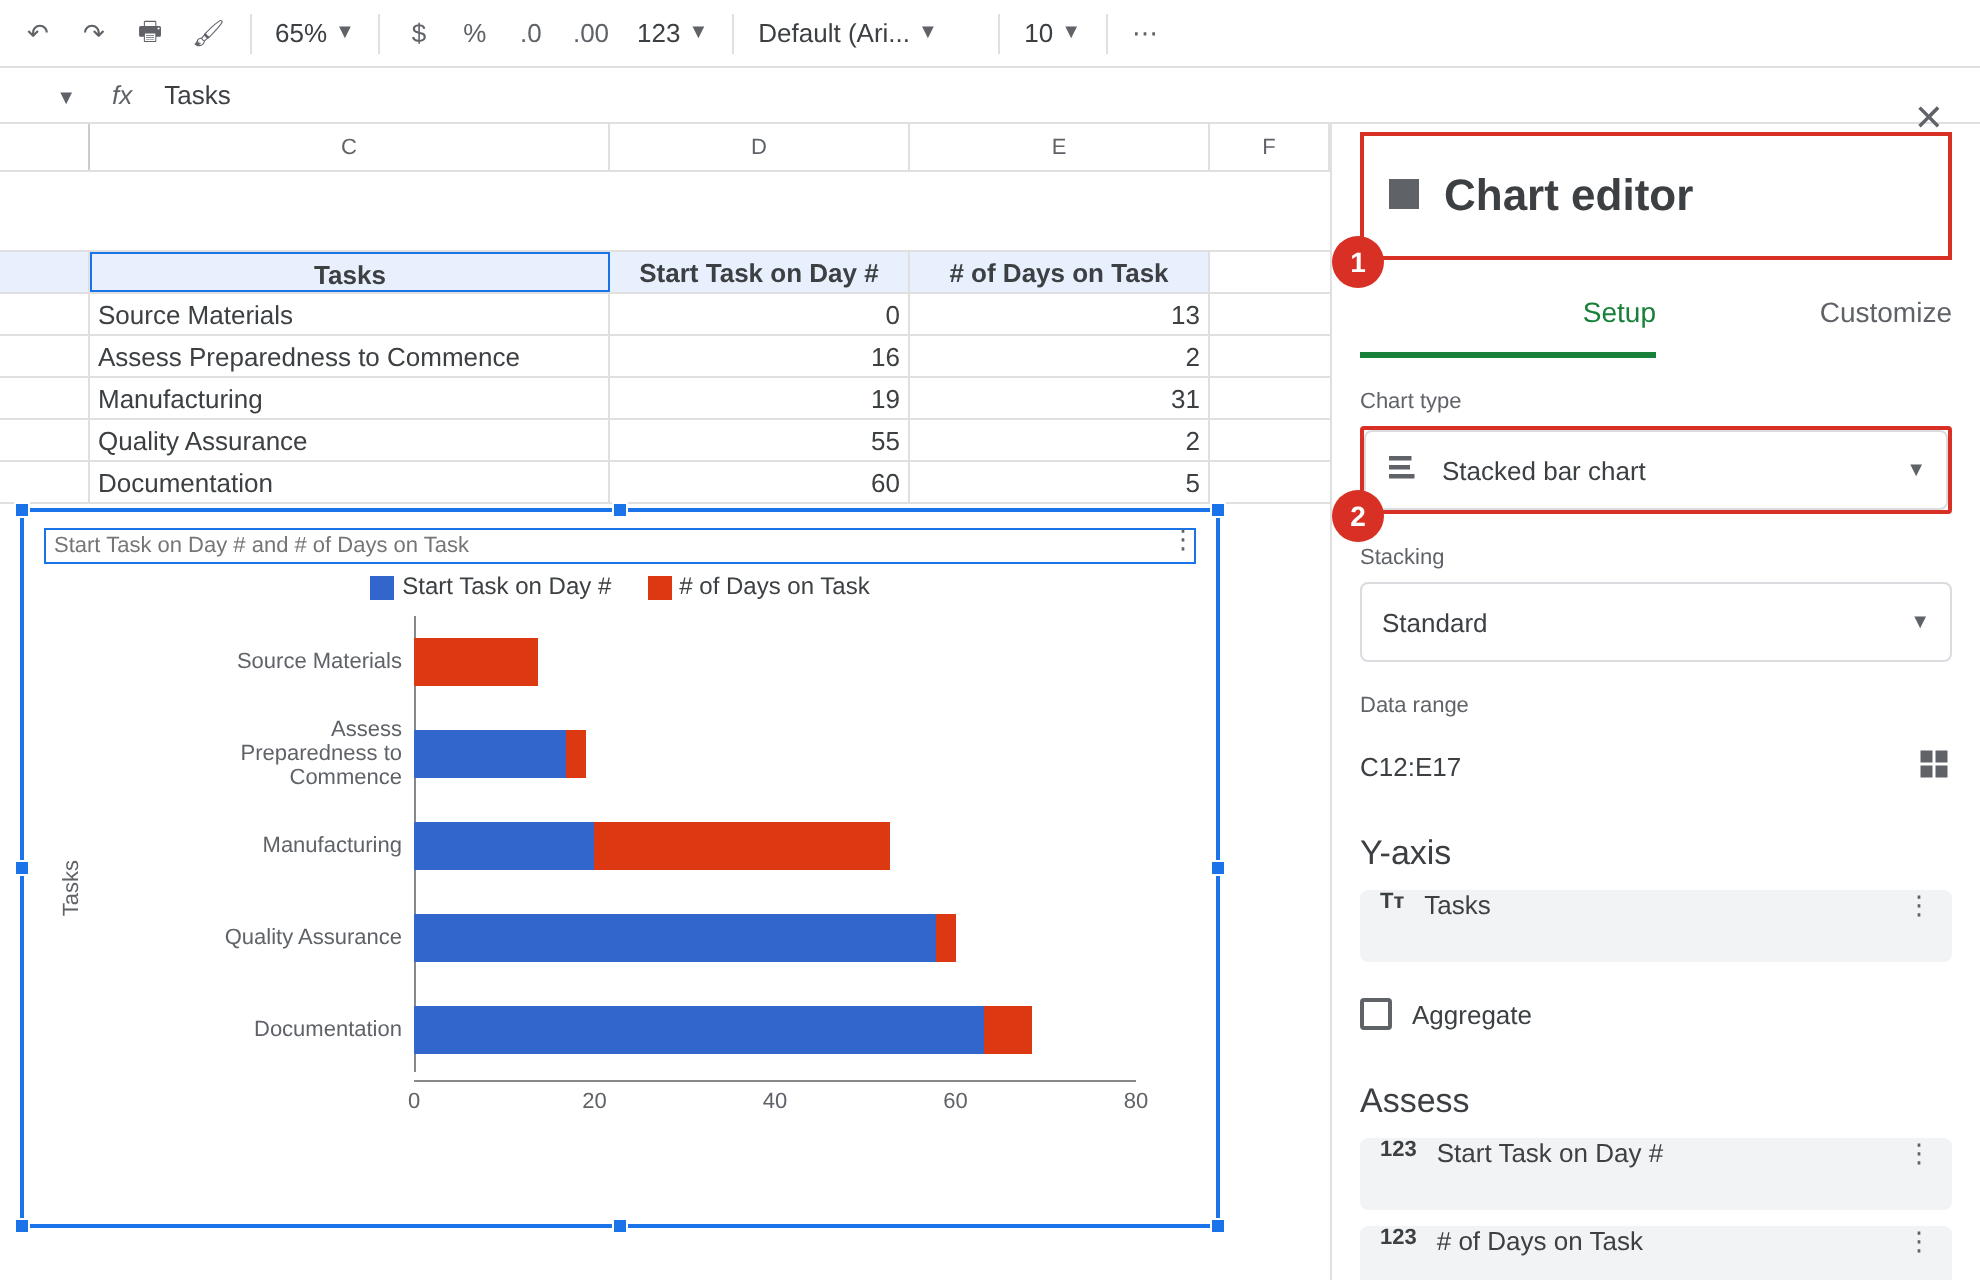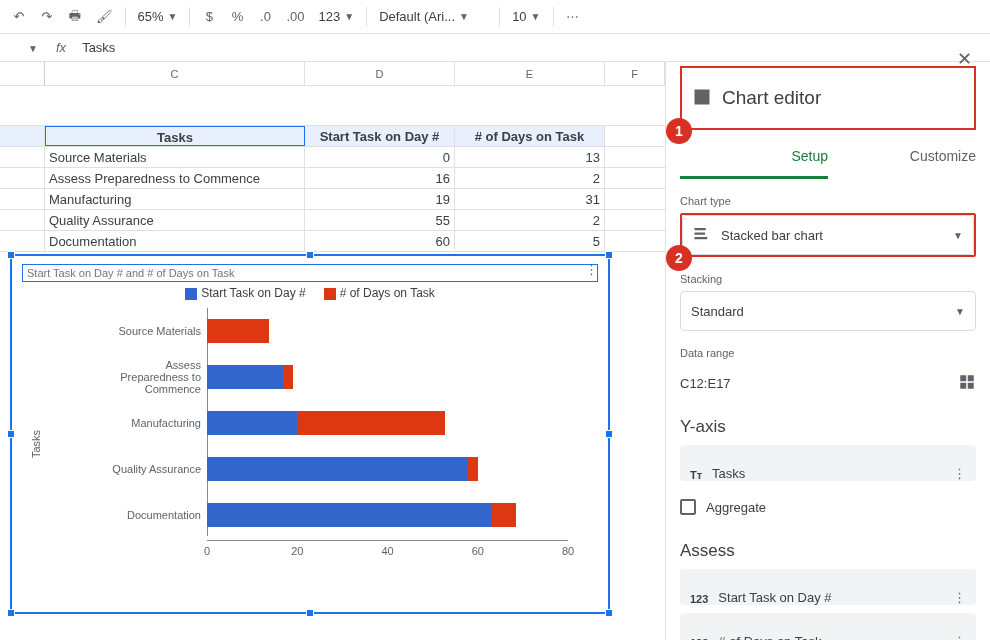--- a/index.html
+++ b/index.html
@@ -42,36 +42,36 @@
 .seg{position:absolute;top:3px;height:24px}
 .seg.a{background:#3366cc}
 .seg.b{background:#dc3912}
 .xaxis{position:absolute;left:145px;right:20px;bottom:8px;height:20px;border-top:1px solid #888}
 .xtick{position:absolute;font-size:11px;color:#5f6368;transform:translateX(-50%);top:4px}
 .yaxis-line{position:absolute;left:145px;top:0;bottom:32px;width:1px;background:#888}
 .chart-menu{position:absolute;top:6px;right:8px;color:#5f6368;letter-spacing:2px}
 
 .panel{width:325px;border-left:1px solid #e0e0e0;padding:0 14px;overflow-y:auto}
 .panel-hdr{display:flex;align-items:center;height:52px;gap:10px;position:relative}
-.panel-hdr h2{font-size:19px;font-weight:400;color:#3c4043}
+.panel-hdr h2{font-size:22px;font-weight:700;color:#3c4043}
 .panel-close{position:absolute;right:0;font-size:18px;color:#5f6368;cursor:pointer}
 .callout{border:2px solid #d93025;padding:4px 90px 4px 10px;position:relative}
 .badge{position:absolute;width:26px;height:26px;background:#d93025;color:#fff;border-radius:50%;text-align:center;line-height:26px;font-weight:bold;font-size:14px}
 .badge1{left:-16px;bottom:-16px}
 .badge2{left:-16px;bottom:-16px}
 .tabs{display:flex;margin-top:6px}
 .tab{flex:1;text-align:right;padding:12px 0;cursor:pointer;color:#5f6368;font-size:14px}
 .tab.active{color:#188038;border-bottom:3px solid #188038;font-weight:500}
 .sec-label{font-size:11px;color:#5f6368;margin:16px 0 6px}
 .sel-box{border:1px solid #dadce0;border-radius:4px;height:40px;display:flex;align-items:center;padding:0 10px;gap:10px;position:relative;cursor:pointer}
 .sel-box .caret{margin-left:auto}
 .callout2{border:2px solid #d93025;position:relative;border-radius:2px}
 .field-row{display:flex;align-items:center;height:36px;margin-bottom:8px}
 .field-row .txt{flex:1}
-.chip{background:#f1f3f4;border-radius:4px;height:36px;display:flex;align-items:flex-end;padding:0 10px;gap:10px;margin-bottom:8px}
+.chip{background:#f1f3f4;border-radius:4px;height:36px;display:flex;align-items:flex-start;padding:0 10px;gap:10px;margin-bottom:8px}
 .chip .more{margin-left:auto;color:#5f6368}
 .chk{width:16px;height:16px;border:2px solid #5f6368;border-radius:2px;margin-right:10px}
 .icon-sm{width:18px;height:18px;fill:#5f6368;flex-shrink:0}
 .sec-head{font-size:17px;font-weight:500;margin:16px 0 8px;color:#3c4043}
 .chart-ico svg{width:20px;height:20px;fill:#5f6368}
 </style>
 </head>
 <body>
 
 <div class="toolbar">

